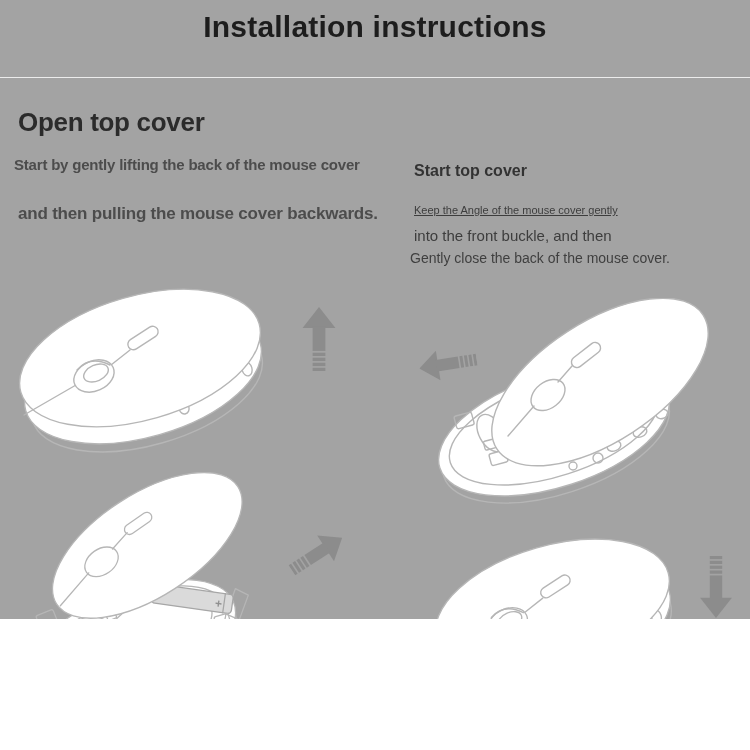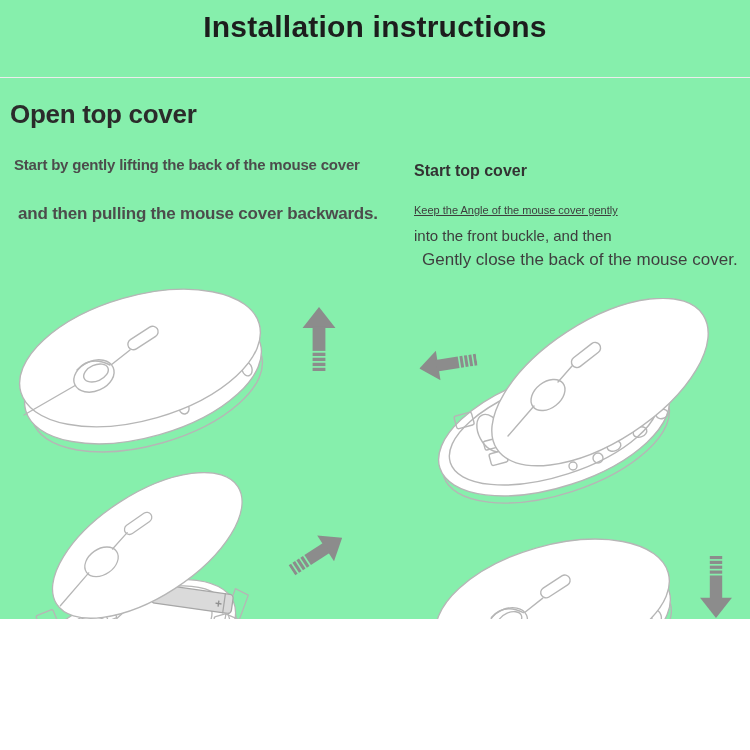--- a/index.html
+++ b/index.html
@@ -1,34 +1,34 @@
 <!DOCTYPE html>
 <html><head>
 <meta charset="utf-8">
 <style>
   html,body{margin:0;padding:0;background:#ffffff;}
   .page{
-    position:relative;width:750px;height:619px;background:#86efac;
+    position:relative;width:750px;height:619px;background:#a3a3a3;
     overflow:hidden;font-family:"Liberation Sans",sans-serif;
   }
   .title{
     position:absolute;left:0;right:0;top:10px;margin:0;text-align:center;
     font-size:30px;font-weight:600;color:#1d1d1d;letter-spacing:.2px;
   }
   .divider{position:absolute;left:0;top:77px;width:750px;height:1px;background:#ececec;}
   .open-heading{
-    position:absolute;left:10px;top:99px;margin:0;
+    position:absolute;left:10px;top:99px;margin:8px;
     font-size:26px;font-weight:700;color:#2b2b2b;letter-spacing:-.3px;
   }
   .open-line1{position:absolute;left:10px;top:152px;margin:4px;font-size:15px;font-weight:600;color:#4c4c4c;letter-spacing:-.2px;white-space:nowrap;}
   .open-line2{position:absolute;left:10px;top:196px;margin:8px;font-size:17px;font-weight:600;color:#4c4c4c;letter-spacing:-.2px;white-space:nowrap;}
   .close-heading{position:absolute;left:414px;top:162px;margin:0;font-size:16px;font-weight:600;color:#333333;}
   .close-line1{position:absolute;left:414px;top:204px;margin:0;font-size:11px;color:#3d3d3d;white-space:nowrap;text-decoration:underline;}
   .close-line2{position:absolute;left:414px;top:227px;margin:0;font-size:15px;color:#3d3d3d;white-space:nowrap;text-align:right;}
-  .close-line3{position:absolute;left:422px;top:250px;margin:0;font-size:17px;color:#3f3f3f;white-space:nowrap;}
+  .close-line3{position:absolute;left:410px;top:250px;margin:0;font-size:14px;color:#3f3f3f;white-space:nowrap;}
   .illo{position:absolute;}
   .illo1{left:14px;top:286px;}
   .illo2{left:428px;top:298px;}
   .illo3{left:10px;top:472px;}
   .illo4{left:430px;top:536px;}
   .arrow{position:absolute;}
   .arrow-up{left:302px;top:307px;}
   .arrow-left{left:433px;top:335px;transform:rotate(-99deg);}
   .arrow-upright{left:301px;top:524px;transform:rotate(57deg);}
   .arrow-down{left:700px;top:556px;transform:rotate(180deg);}

